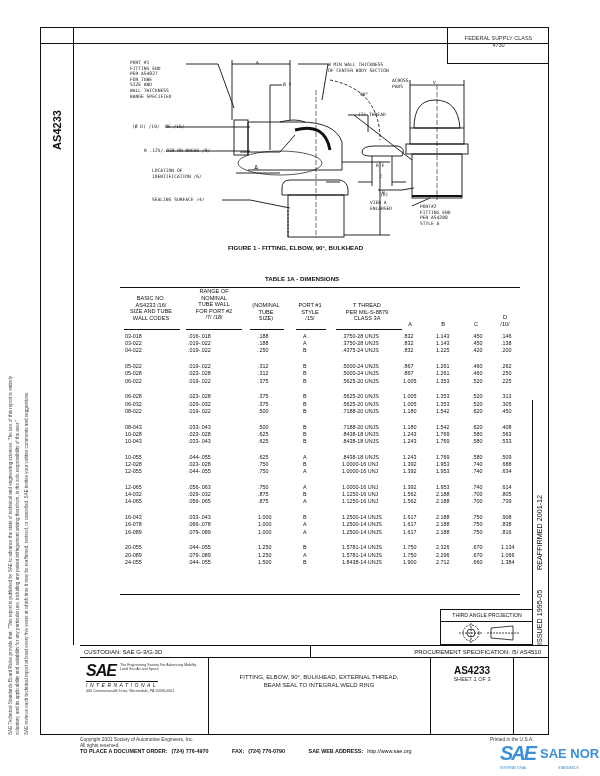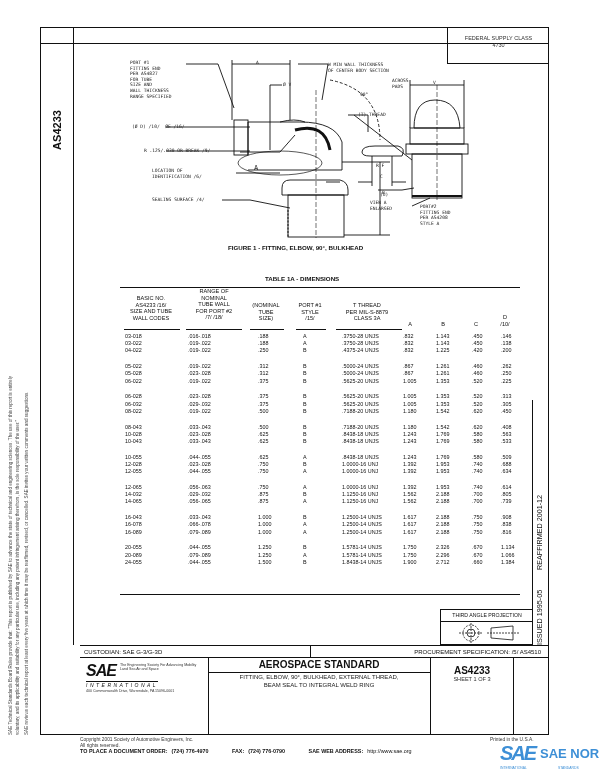--- a/index.html
+++ b/index.html
@@ -497,21 +497,20 @@
 
 <div class="titleblock">
   <div class="custodian">CUSTODIAN: SAE G-3/G-3D</div>
   <div class="procure">PROCUREMENT SPECIFICATION: /5/ AS4510</div>
   <div class="logo-cell">
     <div class="abs" style="left:6px;top:4px;font-size:16px;font-weight:bold;font-style:italic;letter-spacing:-1px;">SAE</div>
     <div class="abs" style="left:40px;top:5px;width:80px;font-size:3.6px;line-height:4px;color:#333;">The Engineering Society For Advancing Mobility Land Sea Air and Space</div>
     <div class="abs" style="left:6px;top:23px;font-size:5px;font-style:italic;letter-spacing:2.5px;border-top:1px solid #111;">INTERNATIONAL</div>
     <div class="abs" style="left:6px;top:31px;font-size:3.6px;color:#333;white-space:nowrap;">400 Commonwealth Drive, Warrendale, PA 15096-0001</div>
   </div>
-  <div class="aero">AEROSPACE STANDARD</div>
   <div class="desc">
     <div>FITTING, ELBOW, 90°, BULKHEAD, EXTERNAL THREAD,</div>
     <div>BEAM SEAL TO INTEGRAL WELD RING</div>
   </div>
   <div class="docno-cell">
     <div class="no">AS4233</div>
     <div class="sh">SHEET 1 OF 3</div>
   </div>
 </div>
 

